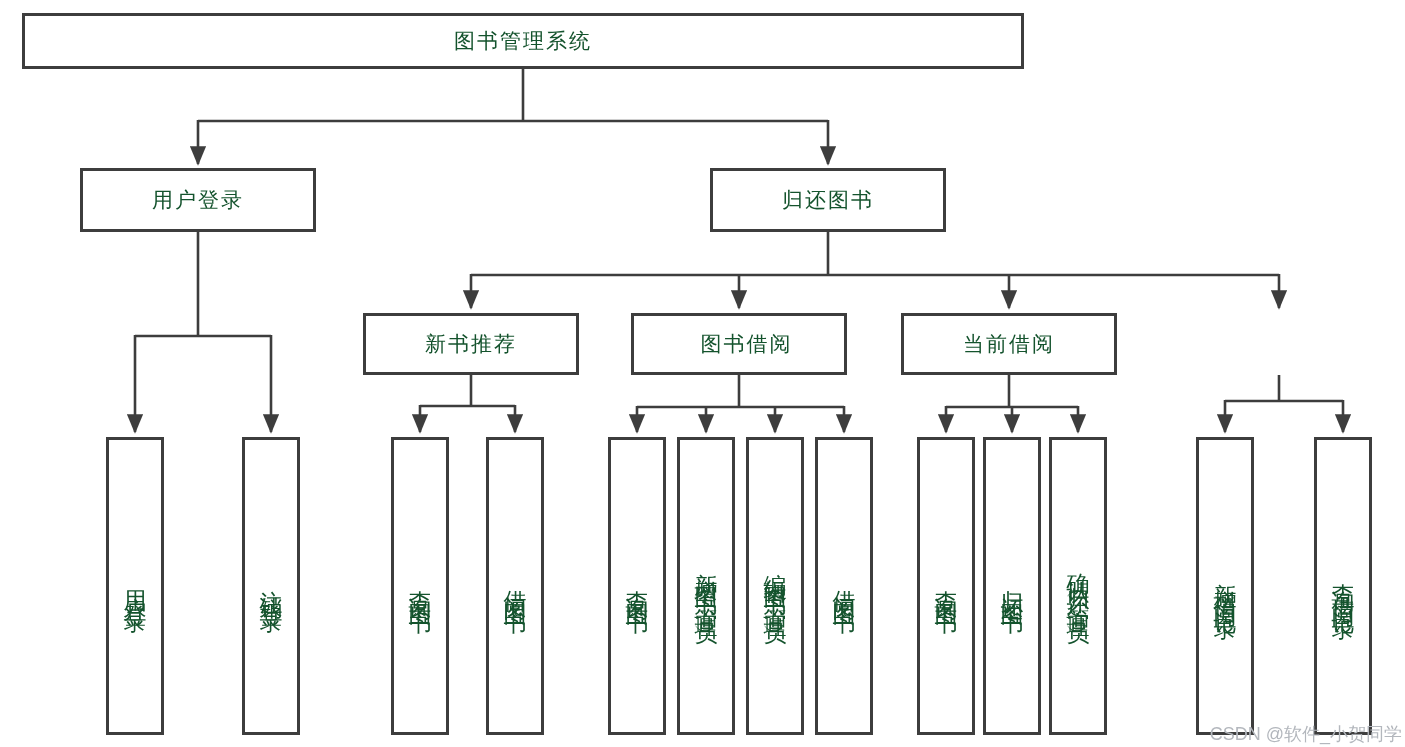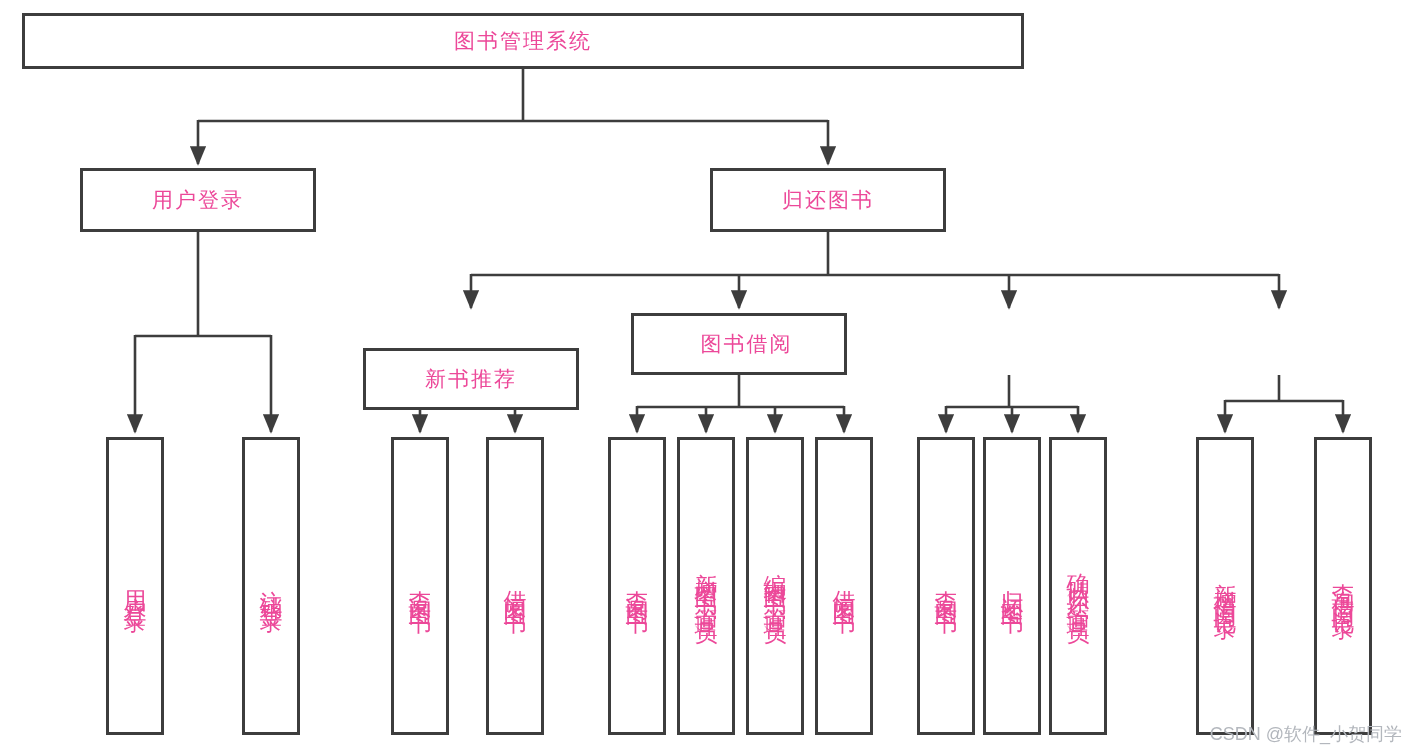--- a/index.html
+++ b/index.html
@@ -18,41 +18,41 @@
     z-index: 1;
   }
   .box {
     position: absolute;
     box-sizing: border-box;
     background: #ffffff;
     border: 3px solid #3d3d3d;
     display: flex;
     align-items: center;
     justify-content: center;
-    color: #ec4899;
+    color: #14532d;
     z-index: 2;
     text-align: center;
   }
   .h-box {
     font-size: 21px;
     letter-spacing: 2px;
     line-height: 1.2;
     white-space: nowrap;
   }
   .v-box {
     writing-mode: vertical-rl;
     font-size: 23px;
     letter-spacing: 7px;
     line-height: 1;
   }
   .root-box   { left: 22px;   top: 13px;  width: 1002px; height: 56px; }
   .n-login    { left: 80px;   top: 168px; width: 236px;  height: 64px; }
   .n-bookmgmt { left: 710px;  top: 168px; width: 236px;  height: 64px; }
   .lvl3 { top: 313px; height: 62px; width: 216px; }
-  .n-newbook  { left: 363px; margin-top: 35px; }
+  .n-newbook  { left: 363px; }
   .n-borrow   { left: 631px; padding-left: 15px; }
   .n-current  { left: 901px; }
   .n-records  { left: 1171px; }
   .leaf { top: 437px; height: 298px; width: 58px; }
   .lf-1  { left: 106px; }
   .lf-2  { left: 242px; }
   .lf-3  { left: 391px; }
   .lf-4  { left: 486px; }
   .lf-5  { left: 608px; }
   .lf-6  { left: 677px; }
@@ -128,20 +128,21 @@
     </g>
   </svg>
 
   <div class="box h-box root-box">图书管理系统</div>
 
   <div class="box h-box n-login">用户登录</div>
   <div class="box h-box n-bookmgmt">归还图书</div>
 
   <div class="box h-box lvl3 n-newbook">新书推荐</div>
   <div class="box h-box lvl3 n-borrow">图书借阅</div>
+  <div class="box h-box lvl3 n-current">当前借阅</div>
 
   <div class="box v-box leaf lf-1">用户登录</div>
   <div class="box v-box leaf lf-2">注销登录</div>
 
   <div class="box v-box leaf lf-3">查询图书</div>
   <div class="box v-box leaf lf-4">借阅图书</div>
 
   <div class="box v-box leaf lf-5">查询图书</div>
   <div class="box v-box leaf lf-6">新增图书（管理员）</div>
   <div class="box v-box leaf lf-7">编辑图书（管理员）</div>

